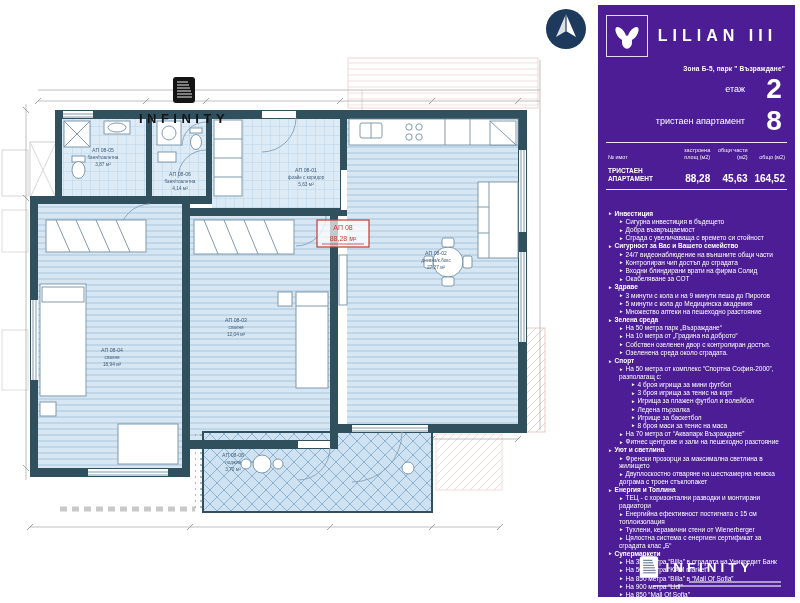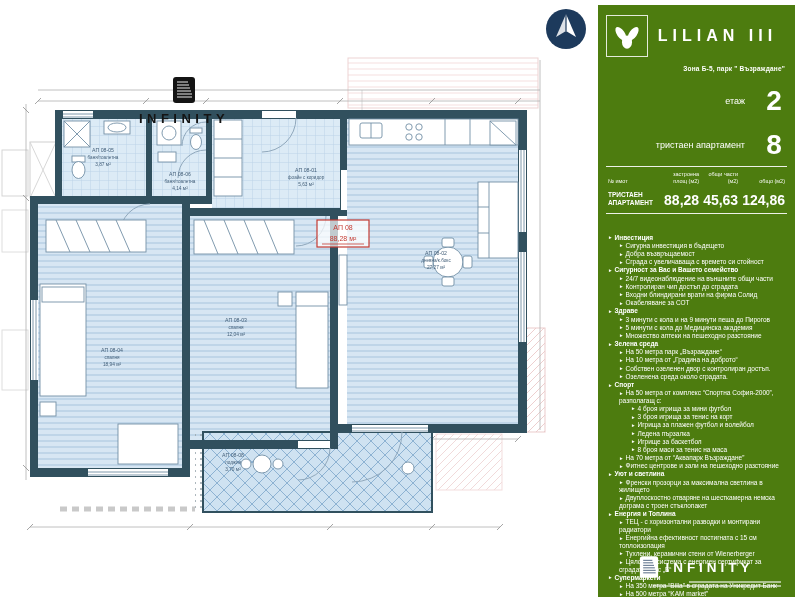--- a/index.html
+++ b/index.html
@@ -10,37 +10,37 @@
   
   .plan-svg{position:absolute;left:0;top:0;}
   .plan-logo{position:absolute;left:128px;top:76px;width:112px;text-align:center;}
   .plan-logo .word{margin-top:3px;font-size:13px;font-weight:600;letter-spacing:4.5px;color:#141414;}
 
   
   .compass{position:absolute;left:545px;top:8px;width:42px;height:42px;}
 
   
   .sidebar{position:absolute;left:598px;top:5px;width:197px;height:592px;
-           background:#4d7c0f;color:#fff;box-sizing:border-box;padding:10px 8px 8px 8px;}
+           background:#4c1d95;color:#fff;box-sizing:border-box;padding:10px 8px 8px 8px;}
   .brand-row{display:flex;align-items:center;height:42px;}
   .brand-logo{width:40px;height:40px;border:1px solid rgba(255,255,255,.85);flex:0 0 auto;
               display:flex;align-items:center;justify-content:center;}
   .brand-name{flex:1;text-align:center;font-size:16px;font-weight:600;letter-spacing:5px;white-space:nowrap;}
   .brand-sub{margin-top:8px;text-align:right;font-size:6.5px;font-weight:bold;letter-spacing:.2px;padding-right:2px;}
-  .num-row{display:flex;align-items:center;justify-content:flex-end;margin-top:14px;height:30px;}
+  .num-row{display:flex;align-items:center;justify-content:flex-end;margin-top:2px;height:30px;}
   .num-row .lab{font-size:9px;margin-right:16px;}
   .num-row .big{font-size:28px;font-weight:bold;width:26px;text-align:center;line-height:1;}
   .spec-table{margin-top:6px;border-top:1px solid rgba(255,255,255,.9);
               border-bottom:1px solid rgba(255,255,255,.9);padding:4px 2px 5px 2px;}
   .spec-grid{display:grid;grid-template-columns:1.5fr 1fr .85fr .85fr;column-gap:4px;align-items:end;}
   .spec-grid .h{font-size:5.5px;opacity:.95;line-height:1.25;}
   .spec-grid .h.r,.spec-grid .v.r{text-align:right;}
   .spec-grid .v{margin-top:6px;}
   .spec-grid .name{font-size:6.5px;font-weight:bold;line-height:1.3;}
-  .spec-grid .num{font-size:14px;font-weight:bold;}
+  .spec-grid .num{font-size:10px;font-weight:bold;}
   .features{margin-top:20px;padding-right:6px;}
   .feat{font-size:6.5px;line-height:1.17;margin-bottom:.6px;}
   .feat .bullet{font-size:4.6px;margin-right:2px;position:relative;top:-.5px;}
   .feat.lvl1{padding-left:2px;font-weight:bold;}
   .feat.lvl2{padding-left:13px;font-weight:normal;}
   .feat.lvl3{padding-left:25px;font-weight:normal;}
   .footer-brand{position:absolute;left:10px;right:10px;bottom:10px;}
   .footer-row{display:flex;align-items:center;justify-content:center;}
   .footer-word{margin-left:6px;font-size:13.5px;font-weight:600;letter-spacing:4px;color:#fff;}
   .smallprint{margin-top:2px;display:flex;flex-direction:column;align-items:flex-end;gap:2px;padding-right:4px;}
@@ -315,21 +315,21 @@
 
     <div class="spec-table">
       <div class="spec-grid">
         <div class="h">№ имот</div>
         <div class="h r">застроена площ (м2)</div>
         <div class="h r">общи части (м2)</div>
         <div class="h r">общо (м2)</div>
         <div class="v name">ТРИСТАЕН АПАРТАМЕНТ</div>
         <div class="v num r">88,28</div>
         <div class="v num r">45,63</div>
-        <div class="v num r">124,86</div>
+        <div class="v num r">164,52</div>
       </div>
     </div>
 
     <div class="features" id="features">
         <div class="feat lvl1"><span class="bullet">►</span><span>Инвестиция</span></div>
         <div class="feat lvl2"><span class="bullet">►</span><span>Сигурна инвестиция в бъдещето</span></div>
         <div class="feat lvl2"><span class="bullet">►</span><span>Добра възвръщаемост</span></div>
         <div class="feat lvl2"><span class="bullet">►</span><span>Сграда с увеличаваща с времето си стойност</span></div>
         <div class="feat lvl1"><span class="bullet">►</span><span>Сигурност за Вас и Вашето семейство</span></div>
         <div class="feat lvl2"><span class="bullet">►</span><span>24/7 видеонаблюдение на външните общи части</span></div>

